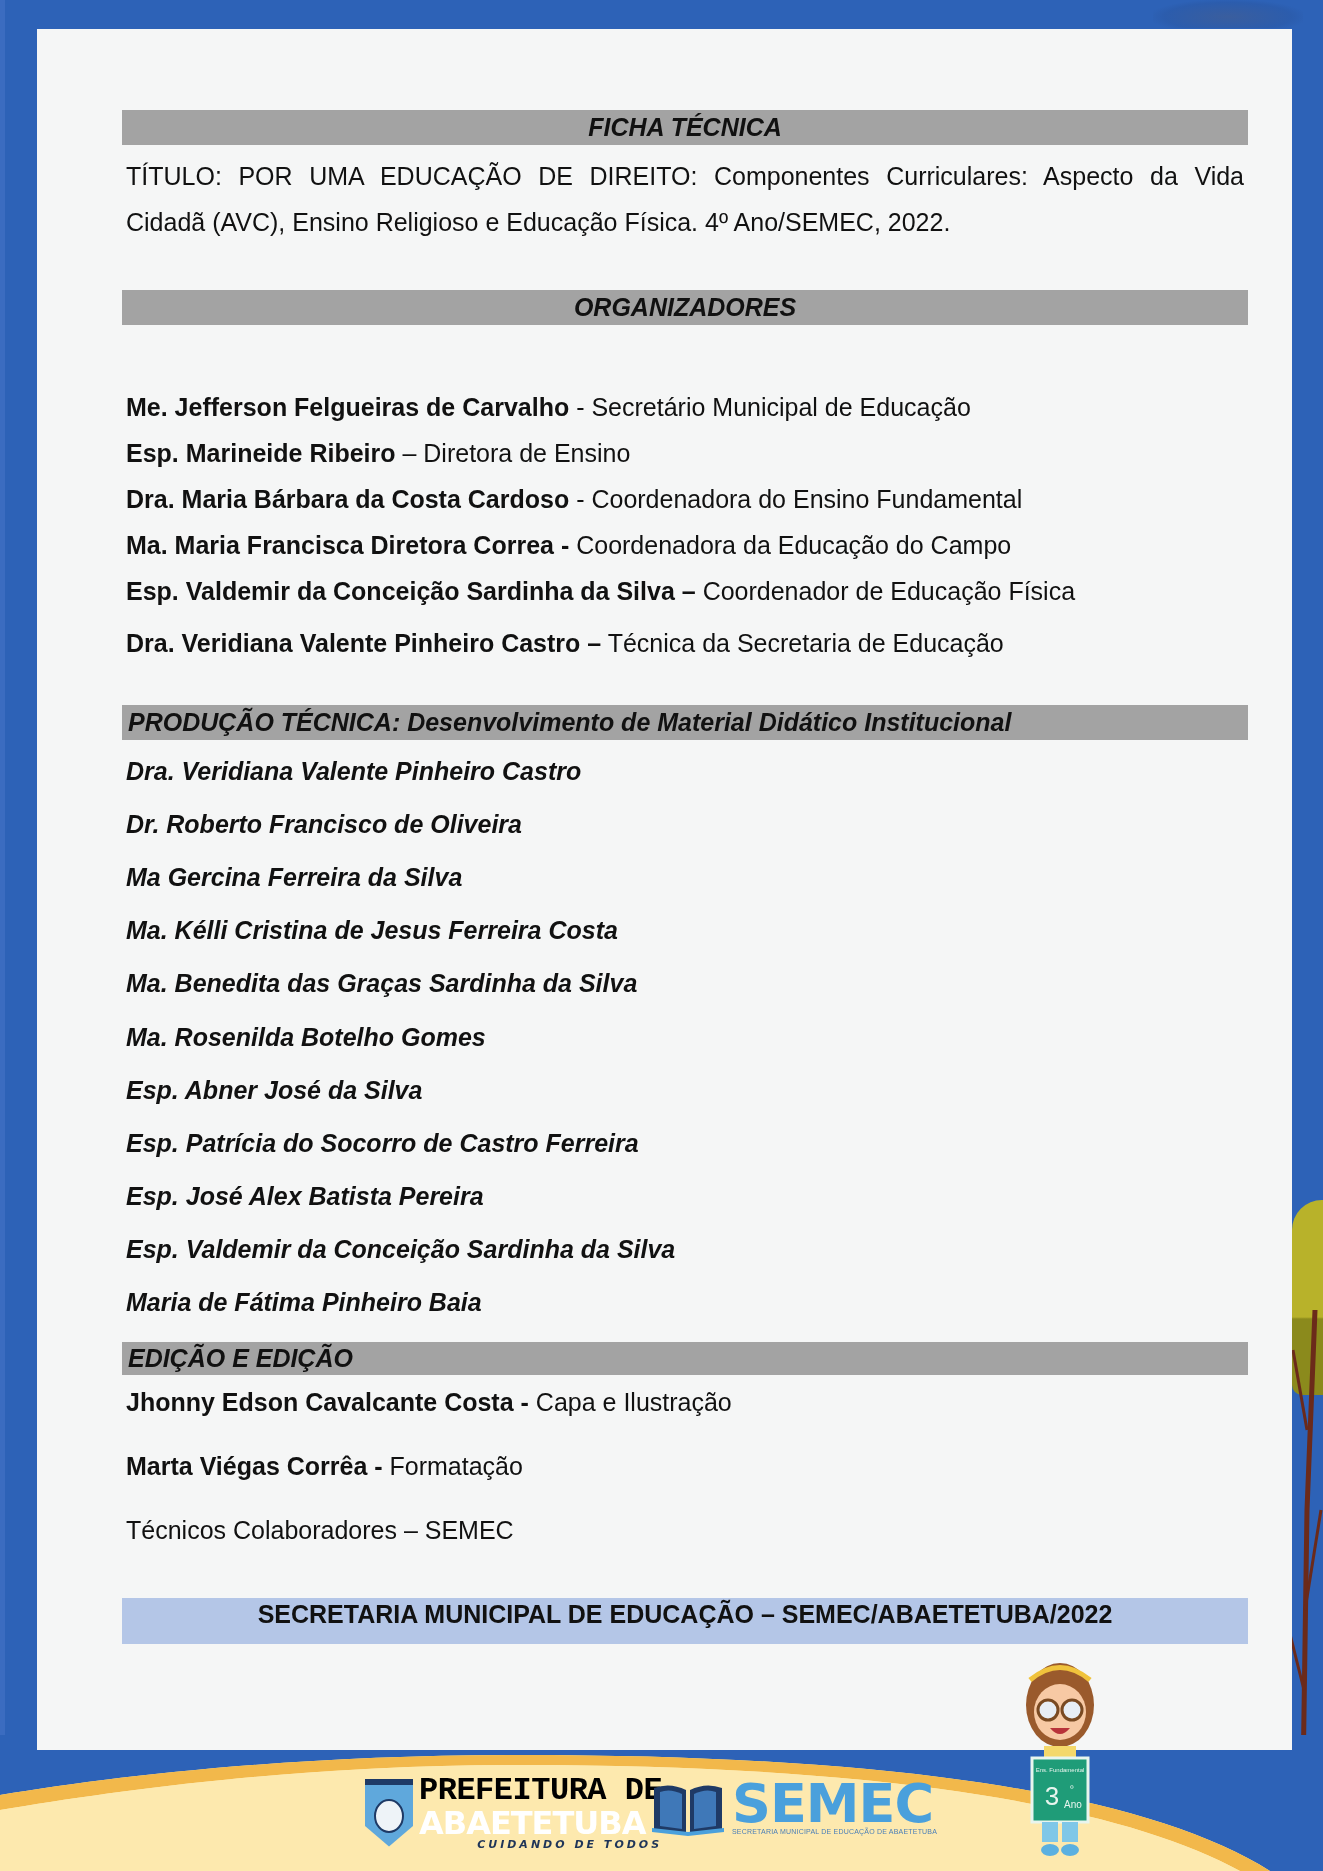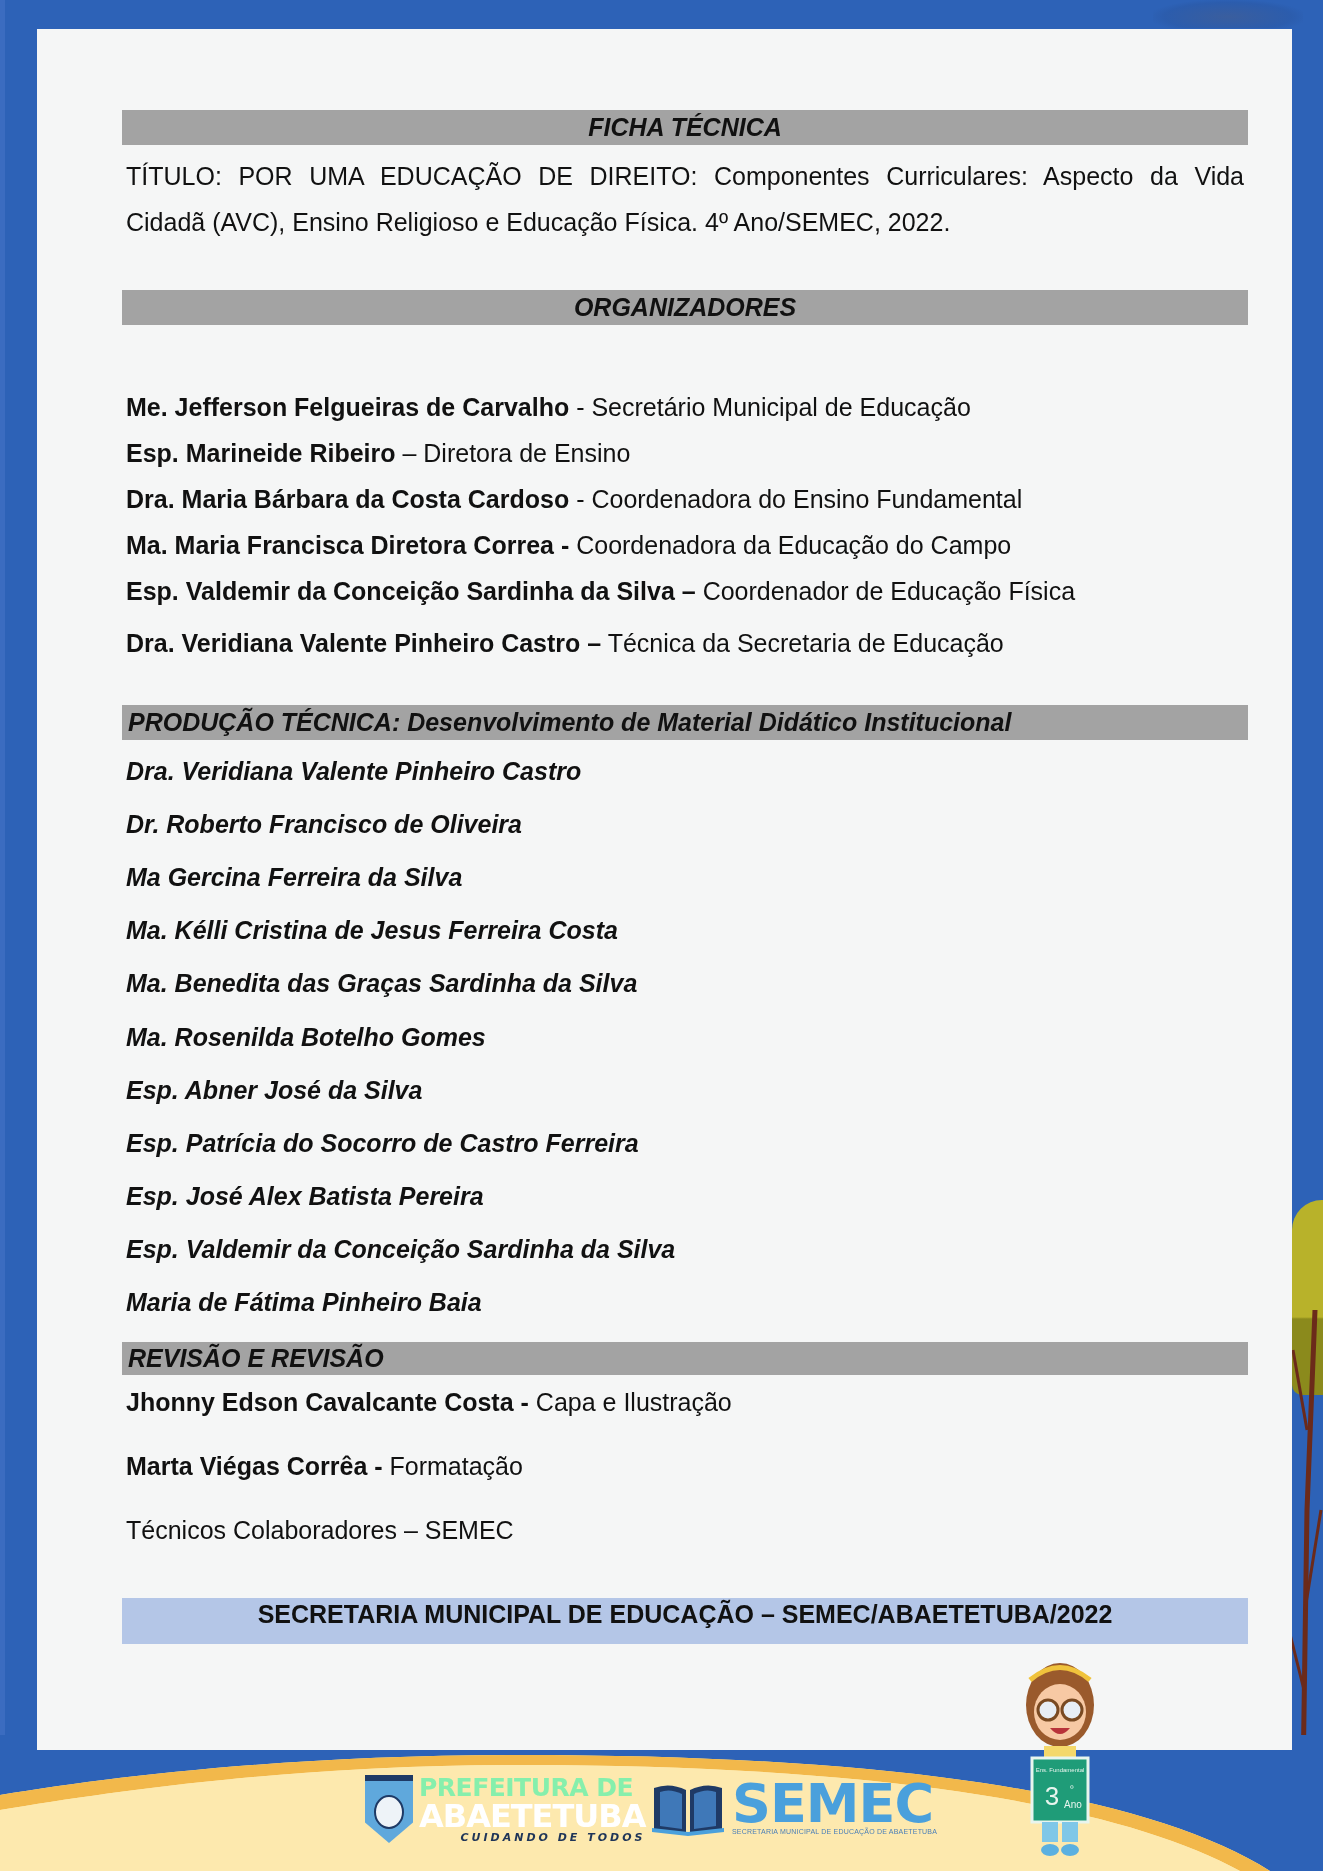--- a/index.html
+++ b/index.html
@@ -41,21 +41,21 @@
     .b { font-weight:bold; }
     .bi { font-weight:bold; font-style:italic; }
     .logo-prefeitura { position:absolute; left:365px; top:1775px; display:flex; align-items:center; }
     .shield {
       width:48px; height:62px; background:#5fa8dc; border-top:6px solid #1e3a66;
       clip-path: polygon(0 0,100% 0,100% 70%,50% 100%,0 70%);
       display:flex; align-items:center; justify-content:center;
     }
     .shield-inner { width:26px; height:30px; border-radius:50%; background:#eef3f8; border:2px solid #1e3a66; }
     .pref-text { margin-left:6px; font-family:"DejaVu Sans", sans-serif; line-height:1; }
-    .pref-line1 { font-size:25px; font-weight:bold; color:#86efac; letter-spacing:-0.5px; }
+    .pref-line1 { font-size:32px; font-weight:bold; color:#000000; letter-spacing:-0.5px;font-family:Liberation Mono, monospace; }
     .pref-line2 { font-size:32px; font-weight:bold; color:#ffffff; letter-spacing:-1px; }
     .pref-line3 { font-size:11px; font-weight:bold; font-style:italic; color:#1f3558; letter-spacing:3px; text-align:right; }
     .logo-semec { position:absolute; left:652px; top:1780px; display:flex; align-items:flex-start; }
     .book-icon { width:72px; height:56px; position:relative; }
     .semec-text { margin-left:8px; }
     .semec-word { font-family:"DejaVu Sans", sans-serif; font-size:54px; font-weight:bold; color:#4aa0dc; line-height:48px; letter-spacing:-1px; }
     .semec-sub { font-size:7px; color:#4a7fb8; letter-spacing:0.2px; white-space:nowrap; }
     .mascot { position:absolute; left:1010px; top:1650px; width:100px; height:210px; }
   </style>
 </head>
@@ -113,21 +113,21 @@
 <div class="text-line bi" style="top:863px;">Ma Gercina Ferreira da Silva</div>
 <div class="text-line bi" style="top:916px;">Ma. Kélli Cristina de Jesus Ferreira Costa</div>
 <div class="text-line bi" style="top:969px;">Ma. Benedita das Graças Sardinha da Silva</div>
 <div class="text-line bi" style="top:1023px;">Ma. Rosenilda Botelho Gomes</div>
 <div class="text-line bi" style="top:1076px;">Esp. Abner José da Silva</div>
 <div class="text-line bi" style="top:1129px;">Esp. Patrícia do Socorro de Castro Ferreira</div>
 <div class="text-line bi" style="top:1182px;">Esp. José Alex Batista Pereira</div>
 <div class="text-line bi" style="top:1235px;">Esp. Valdemir da Conceição Sardinha da Silva</div>
 <div class="text-line bi" style="top:1288px;">Maria de Fátima Pinheiro Baia</div>
 
-<div class="bar left" style="top:1342px;height:33px;line-height:33px;">REVISÃO E REVISÃO</div>
+<div class="bar left" style="top:1342px;height:33px;line-height:33px;">EDIÇÃO E EDIÇÃO</div>
 <div class="text-line" style="top:1388px;">
   <span class="b">Jhonny Edson Cavalcante Costa -</span><span> Capa e Ilustração</span>
 </div>
 <div class="text-line" style="top:1452px;">
   <span class="b">Marta Viégas Corrêa -</span><span> Formatação</span>
 </div>
 <div class="text-line" style="top:1516px;">Técnicos Colaboradores – SEMEC</div>
 
 <div class="bar footer" style="top:1562px;margin-top:36px;">SECRETARIA MUNICIPAL DE EDUCAÇÃO – SEMEC/ABAETETUBA/2022</div>
 

